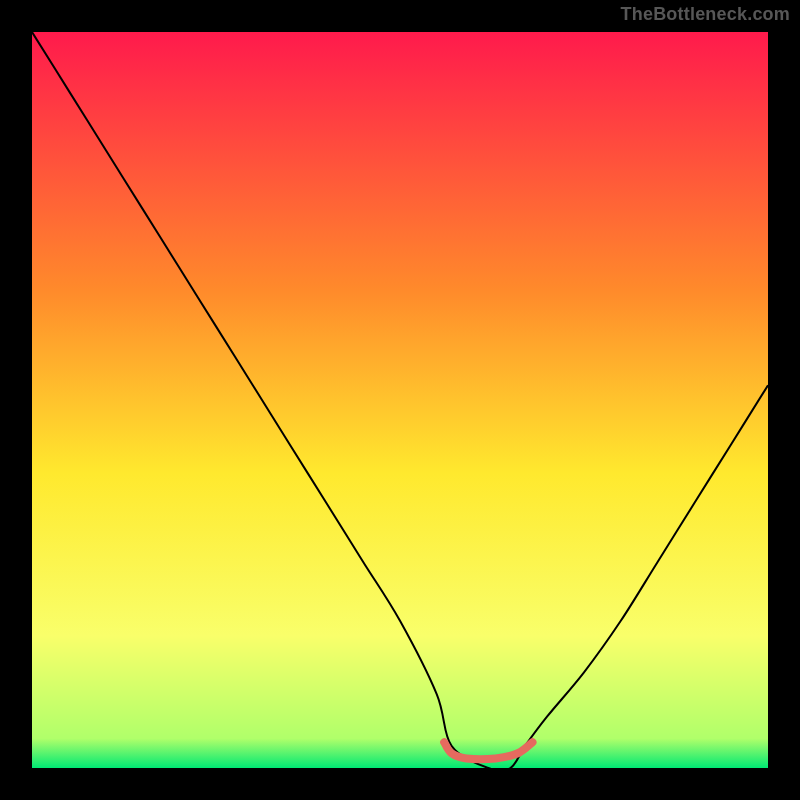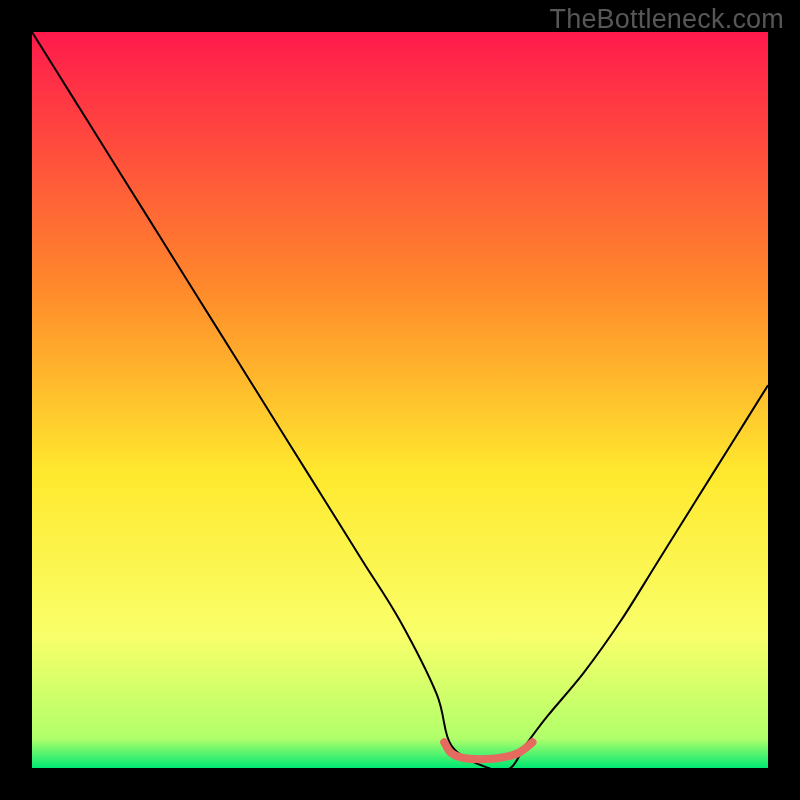--- a/index.html
+++ b/index.html
@@ -13,24 +13,24 @@
   }
   .frame {
     position: relative;
     width: 800px;
     height: 800px;
     background: #000;
   }
   .watermark {
     position: absolute;
     top: 4px;
-    right: 16px;
+    right: 10px;
     color: #575757;
-    font-size: 27px;
-    font-weight: 400;
+    font-size: 18px;
+    font-weight: 700;
     letter-spacing: 0.2px;
     z-index: 10;
   }
   .plot-area {
     position: absolute;
     left: 32px;
     top: 32px;
     width: 736px;
     height: 736px;
   }

